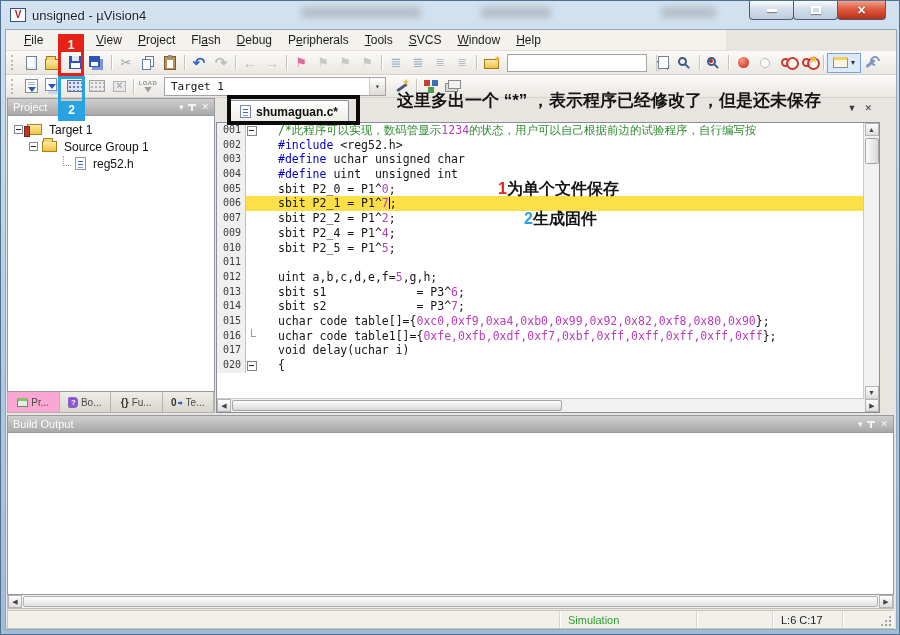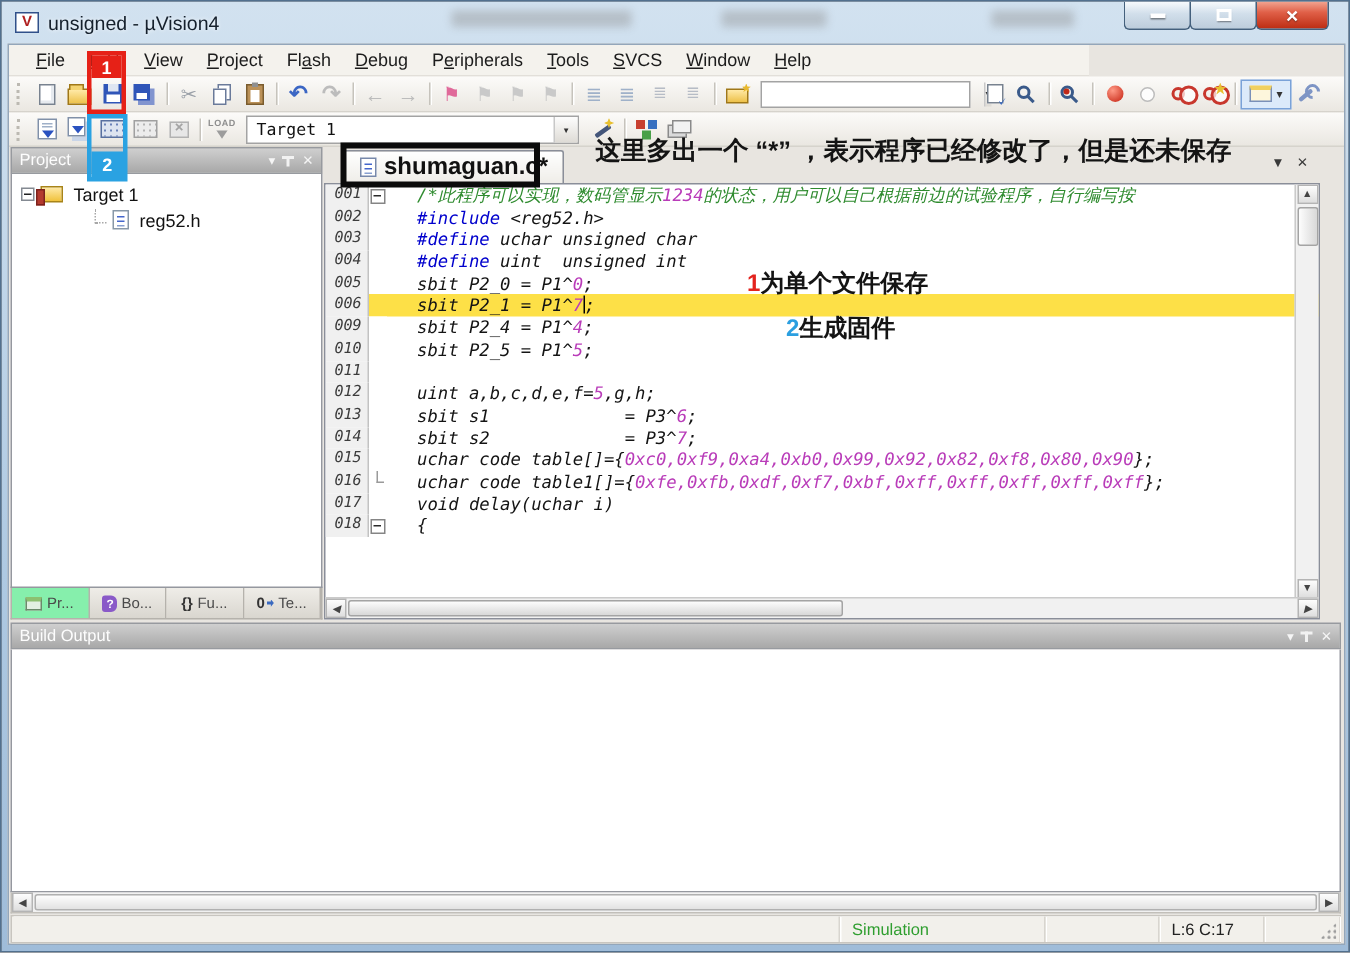--- a/index.html
+++ b/index.html
@@ -132,39 +132,39 @@
   .ti-group-folder { width:15px; height:11px; background:linear-gradient(#ffe9a6,#f0c23c); border:1px solid #a88418; }
   .ti-group-folder::before { content:''; position:absolute; left:0; top:-4px; width:8px; height:3px; background:#f4d472; border:1px solid #a88418; border-bottom:none; }
   .ti-source-file, .ti-header-file { width:11px; height:13px; background:#fff; border:1px solid #8898a8; }
   .ti-source-file::before, .ti-header-file::before { content:''; position:absolute; left:2px; right:2px; top:3px; height:1px;
     background:#4466cc; box-shadow:0 3px 0 #4466cc,0 6px 0 #88a0d0; }
   .tree-label { padding:0 3px; white-space:nowrap; color:#111; }
   .tree-label.selected { background:#d7d7d7; }
   #panel-tabs { height:21px; display:flex; border:1px solid #b5b2ac; border-top:none; background:#e2dfd9; flex:none; }
   .ptab { flex:1; display:flex; align-items:center; justify-content:center; gap:3px; font-size:10px; color:#4a4a4a;
     border-right:1px solid #b5b2ac; background:linear-gradient(#efede8,#d9d6cf); }
-  .ptab.active { background:#86efac; }
+  .ptab.active { background:#f9a8d4; }
   .pt { flex:none; position:relative; }
   .pt-project-tab { width:11px; height:9px; border:1px solid #6a8a6a; background:#e2f0e2; border-top:3px solid #8cc070; }
   .pt-books-tab { width:10px; height:11px; background:#8a5ac8; border-radius:2px 4px 4px 2px; }
   .pt-books-tab::after { content:'?'; position:absolute; left:3px; top:1px; color:#fff; font-size:8px; font-weight:bold; }
   .pt-functions-tab::before { content:'{}'; font-weight:bold; color:#333; font-size:10px; }
   .pt-templates-tab::before { content:'0'; font-weight:bold; color:#333; font-size:10px; }
   .pt-templates-tab::after { content:''; display:inline-block; width:5px; height:5px; margin-left:1px; background:#3a6ac0; clip-path:polygon(0 30%,60% 30%,60% 0,100% 50%,60% 100%,60% 70%,0 70%); }
 
   
   #editor { position:absolute; left:215px; top:97px; width:664px; height:315px; }
   #tabstrip { position:relative; height:24px; }
   #file-tab { position:absolute; left:13px; top:2px; height:22px; display:flex; align-items:center; gap:5px; padding:0 10px;
     background:linear-gradient(#ffffff,#efede8); border:1px solid #8a8e99; border-bottom:none; border-radius:2px 2px 0 0;
-    font-size:16px; font-weight:bold; color:#111; }
+    font-size:12px; font-weight:bold; color:#111; }
   .file-icon { width:11px; height:13px; background:#fff; border:1px solid #7788aa; position:relative; flex:none; }
   .file-icon::before { content:''; position:absolute; left:2px; right:2px; top:3px; height:1px; background:#4466cc; box-shadow:0 3px 0 #4466cc,0 6px 0 #88a0d0; }
   #editor-controls { position:absolute; right:8px; top:5px; display:flex; gap:8px; color:#3a3a3a; font-size:9px; }
-  #code-box { position:absolute; left:0; top:24px; width:664px; height:291px; border:1px solid #8a8e99; background:#fff; display:flex; flex-direction:column;font-style:italic; }
+  #code-box { position:absolute; left:0; top:24px; width:664px; height:291px; border:1px solid #8a8e99; background:#fff; display:flex; flex-direction:column; }
   #code-area { flex:1; position:relative; overflow:hidden; }
   .code-line { display:flex; height:14.7px; font-family:"DejaVu Sans Mono",monospace; font-size:11.5px; line-height:14.7px; white-space:pre; }
   .gut { width:29px; background:#f0f0f0; color:#3c3c3c; font-size:10px; text-align:right; padding-right:4px; border-right:1px solid #c2c2c2; flex:none; }
   .fold { width:12px; flex:none; position:relative; background:#fff; }
   .fold.open::before { content:''; position:absolute; left:1px; top:3px; width:8px; height:8px; border:1px solid #858585; background:#fff; }
   .fold.open::after { content:''; position:absolute; left:3px; top:7px; width:5px; height:1px; background:#2a2a2a; }
   .fold.end::before { content:''; position:absolute; left:5px; top:0; width:1px; height:8px; background:#9a9a9a; }
   .fold.end::after { content:''; position:absolute; left:5px; top:7px; width:5px; height:1px; background:#9a9a9a; }
   .ctext { flex:1; padding-left:20px; overflow:hidden; color:#111; }
   .code-line.active .ctext, .code-line.active .fold { background:#fde047; }
@@ -405,20 +405,25 @@
           <span class="hbtn pin"></span>
           <span class="hbtn">✕</span>
         </span>
     </div>
     <div id="project-tree">
         <div class="tree-row" style="padding-left: 6px;">
           <span class="expander"></span>
           <span class="ti ti-target-folder"></span>
           <span class="tree-label">Target 1</span>
         </div>
+        <div class="tree-row" style="padding-left: 21px;">
+          <span class="expander"></span>
+          <span class="ti ti-group-folder"></span>
+          <span class="tree-label">Source Group 1</span>
+        </div>
         <div class="tree-row" style="padding-left: 51px;">
           <span class="joint"></span>
           <span class="ti ti-header-file"></span>
           <span class="tree-label">reg52.h</span>
         </div>
       </div>
     <div id="panel-tabs">
         <div class="ptab active">
           <span class="pt pt-project-tab"></span>
           <span>Pr...</span>
@@ -451,30 +456,31 @@
     </div>
     <div id="code-box">
       <div id="code-area">
         <div id="code-lines">
             <div class="code-line"><span class="gut">001</span><span class="fold open"></span><span class="ctext"><span class="seg-c">/*此程序可以实现，数码管显示</span><span class="seg-n">1234</span><span class="seg-c">的状态，用户可以自己根据前边的试验程序，自行编写按</span></span></div>
             <div class="code-line"><span class="gut">002</span><span class="fold"></span><span class="ctext"><span class="seg-k">#include</span><span class="seg-p"> &lt;reg52.h&gt;</span></span></div>
             <div class="code-line"><span class="gut">003</span><span class="fold"></span><span class="ctext"><span class="seg-k">#define</span><span class="seg-p"> uchar unsigned char</span></span></div>
             <div class="code-line"><span class="gut">004</span><span class="fold"></span><span class="ctext"><span class="seg-k">#define</span><span class="seg-p"> uint  unsigned int</span></span></div>
             <div class="code-line"><span class="gut">005</span><span class="fold"></span><span class="ctext"><span class="seg-p">sbit P2_0 = P1^</span><span class="seg-n">0</span><span class="seg-p">;</span></span></div>
             <div class="code-line active"><span class="gut">006</span><span class="fold"></span><span class="ctext"><span class="seg-p">sbit P2_1 = P1^</span><span class="seg-n">7</span><span class="caret"></span><span class="seg-p">;</span></span></div>
+            <div class="code-line"><span class="gut">007</span><span class="fold"></span><span class="ctext"><span class="seg-p">sbit P2_2 = P1^</span><span class="seg-n">2</span><span class="seg-p">;</span></span></div>
             <div class="code-line"><span class="gut">009</span><span class="fold"></span><span class="ctext"><span class="seg-p">sbit P2_4 = P1^</span><span class="seg-n">4</span><span class="seg-p">;</span></span></div>
             <div class="code-line"><span class="gut">010</span><span class="fold"></span><span class="ctext"><span class="seg-p">sbit P2_5 = P1^</span><span class="seg-n">5</span><span class="seg-p">;</span></span></div>
             <div class="code-line"><span class="gut">011</span><span class="fold"></span><span class="ctext"></span></div>
             <div class="code-line"><span class="gut">012</span><span class="fold"></span><span class="ctext"><span class="seg-p">uint a,b,c,d,e,f=</span><span class="seg-n">5</span><span class="seg-p">,g,h;</span></span></div>
             <div class="code-line"><span class="gut">013</span><span class="fold"></span><span class="ctext"><span class="seg-p">sbit s1             = P3^</span><span class="seg-n">6</span><span class="seg-p">;</span></span></div>
             <div class="code-line"><span class="gut">014</span><span class="fold"></span><span class="ctext"><span class="seg-p">sbit s2             = P3^</span><span class="seg-n">7</span><span class="seg-p">;</span></span></div>
             <div class="code-line"><span class="gut">015</span><span class="fold"></span><span class="ctext"><span class="seg-p">uchar code table[]={</span><span class="seg-n">0xc0,0xf9,0xa4,0xb0,0x99,0x92,0x82,0xf8,0x80,0x90</span><span class="seg-p">};</span></span></div>
             <div class="code-line"><span class="gut">016</span><span class="fold end"></span><span class="ctext"><span class="seg-p">uchar code table1[]={</span><span class="seg-n">0xfe,0xfb,0xdf,0xf7,0xbf,0xff,0xff,0xff,0xff,0xff</span><span class="seg-p">};</span></span></div>
             <div class="code-line"><span class="gut">017</span><span class="fold"></span><span class="ctext"><span class="seg-p">void delay(uchar i)</span></span></div>
-            <div class="code-line"><span class="gut">018</span><span class="fold open"></span><span class="ctext"><span class="seg-p">{</span></span></div>
+            <div class="code-line"><span class="gut">020</span><span class="fold open"></span><span class="ctext"><span class="seg-p">{</span></span></div>
           </div>
         <div id="vscroll">
           <span class="sarrow">▲</span>
           <span class="vthumb"></span>
           <span class="sarrow">▼</span>
         </div>
       </div>
       <div id="hscroll">
         <span class="sarrow">◀</span>
         <span class="hthumb"></span>

